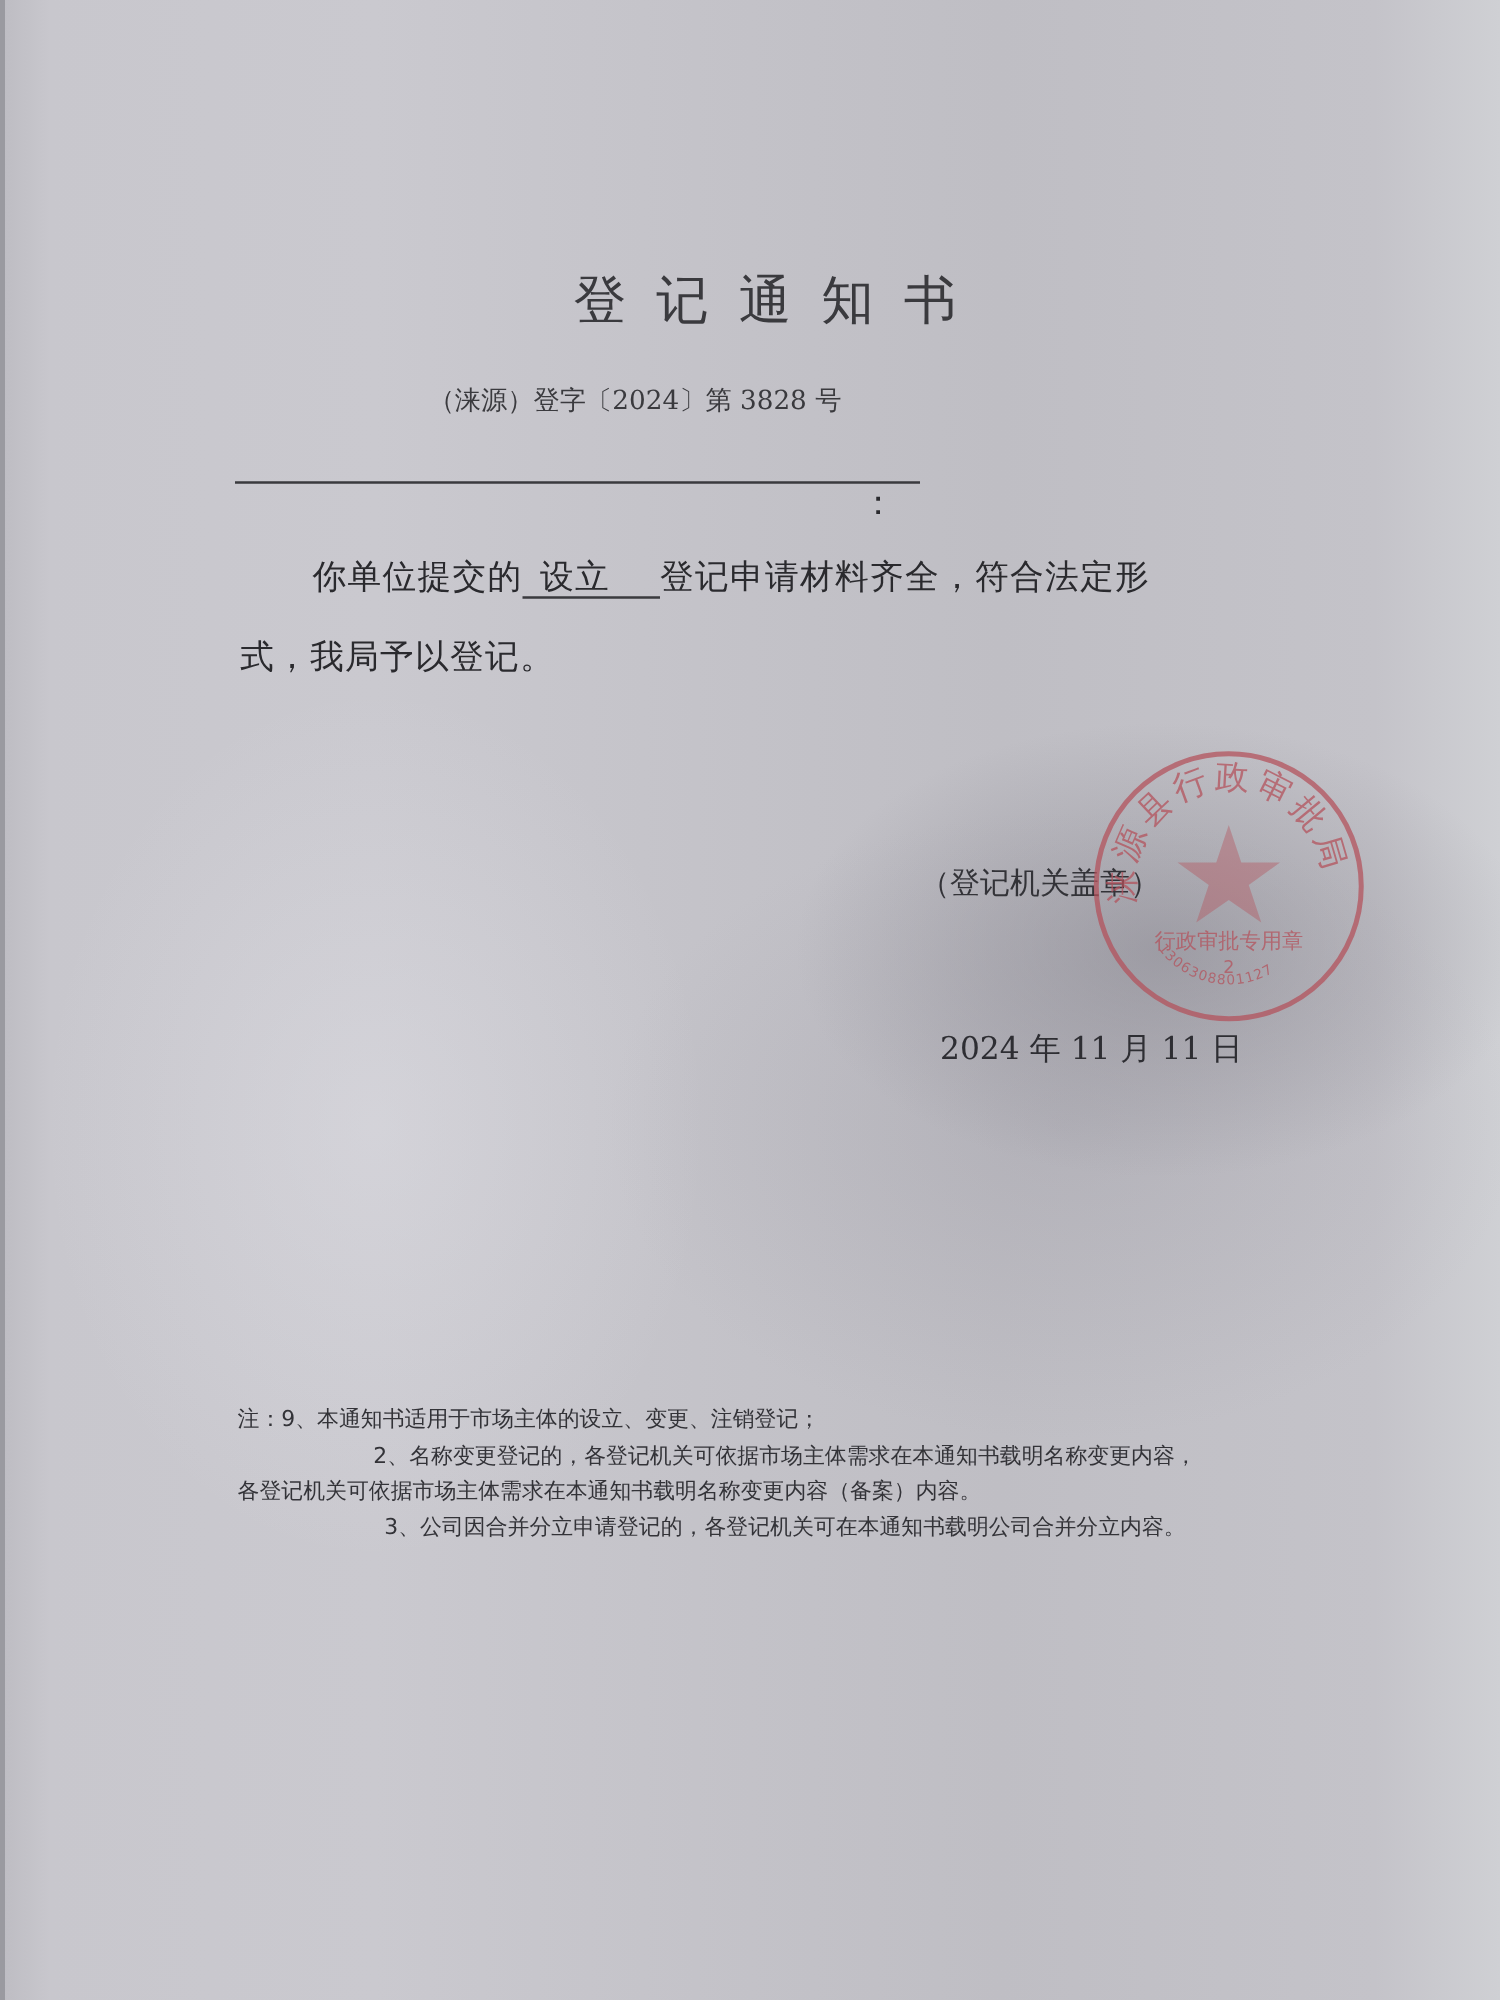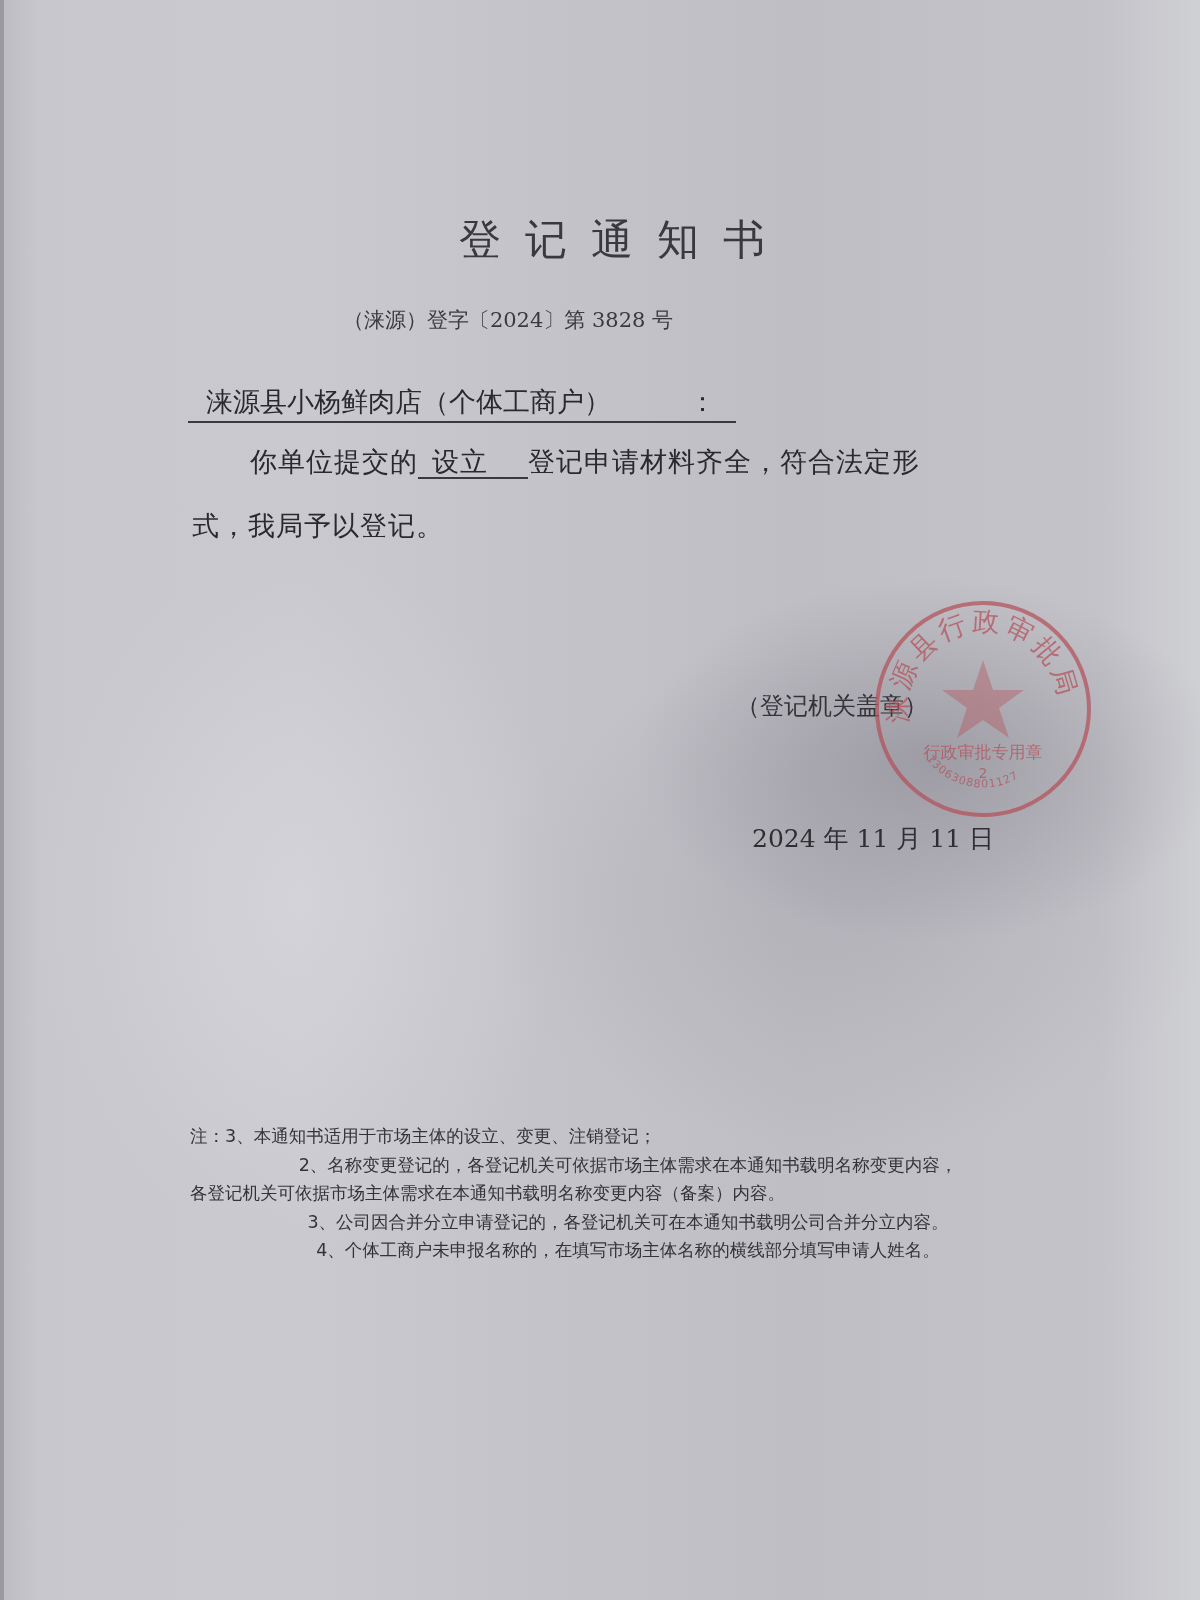--- a/index.html
+++ b/index.html
@@ -127,21 +127,20 @@
 <body>
 
 <div class="paper"></div>
 <div class="left-edge"></div>
 
 <div class="title">登记通知书</div>
 
 <div class="doc-number">（涞源）登字〔2024〕第 3828 号</div>
 
 <div class="recipient">
-  <span class="name">涞源县小杨鲜肉店（个体工商户）</span>
   <span class="colon">：</span>
 </div>
 
 <div class="body-text">
   <div><span class="indent"></span><span>你单位提交的</span><span class="blank">设立</span><span>登记申请材料齐全，符合法定形</span></div>
   <div>式，我局予以登记。</div>
 </div>
 
 <div class="seal-label">（登记机关盖章）</div>
 
@@ -158,18 +157,17 @@
   <text x="111" y="160" text-anchor="middle" font-family="DejaVu Serif, serif" font-size="17" fill="#b4505a">行政审批专用章</text>
   <text x="111" y="180" text-anchor="middle" font-family="DejaVu Sans, sans-serif" font-size="14" fill="#b4505a">2</text>
   <text font-family="DejaVu Sans, sans-serif" font-size="11" fill="#b4505a" letter-spacing="1">
     <textPath href="#sealBottomArc" startOffset="8%">1306308801127</textPath>
   </text>
 </svg>
 
 <div class="date">2024 年 11 月 11 日</div>
 
 <div class="notes">
-  <div class="note-line"><span>注：</span><span>3、本通知书适用于市场主体的设立、变更、注销登记；</span></div>
+  <div class="note-line"><span>注：</span><span>9、本通知书适用于市场主体的设立、变更、注销登记；</span></div>
   <div class="note-line ind">2、名称变更登记的，各登记机关可依据市场主体需求在本通知书载明名称变更内容，</div>
   <div class="note-line">各登记机关可依据市场主体需求在本通知书载明名称变更内容（备案）内容。</div>
   <div class="note-line ind">3、公司因合并分立申请登记的，各登记机关可在本通知书载明公司合并分立内容。</div>
-  <div class="note-line ind">4、个体工商户未申报名称的，在填写市场主体名称的横线部分填写申请人姓名。</div>
 </div>
 
 </body></html>

